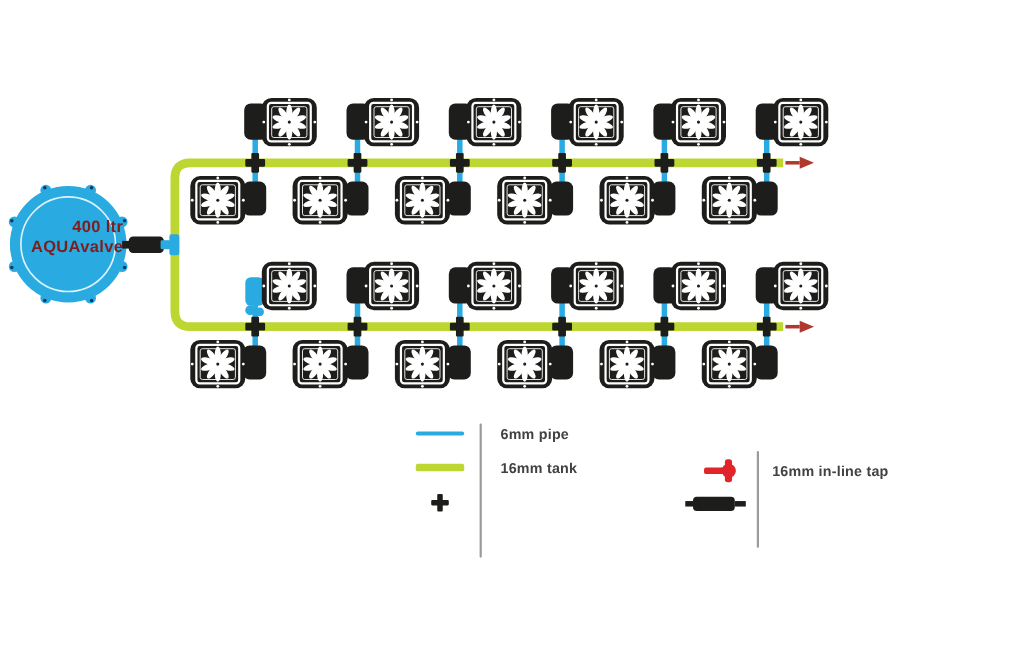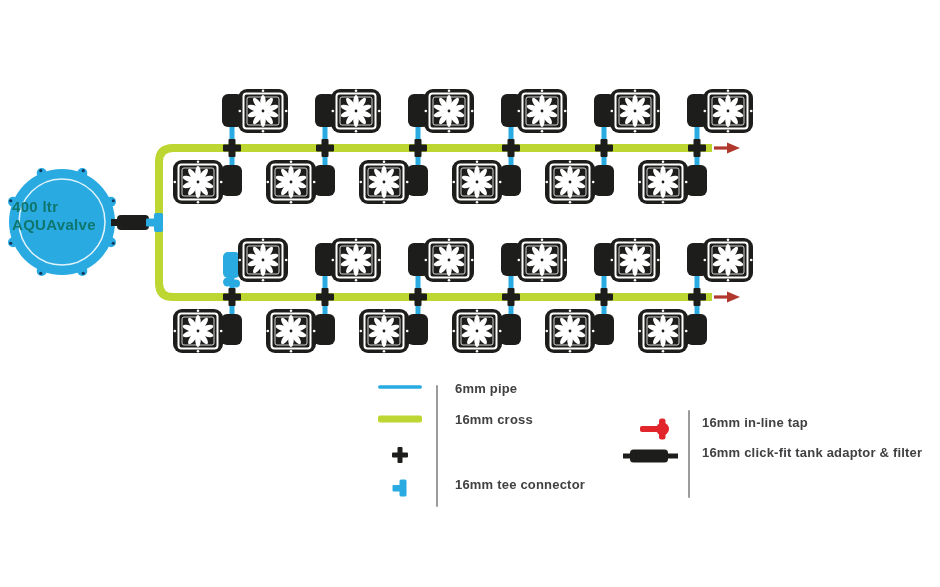--- a/index.html
+++ b/index.html
@@ -2,25 +2,25 @@
 <html style="--blue: #29abe2; --green: #bdd631; --black: #1d1d1b; --red: #e1252b; --dark-red: #b0382d; --white: #ffffff; --text: #414042; --divider: #9b9b9b; --tank-dot: #14395f;"><head>
 <meta charset="utf-8">
 <style>
   html,body{margin:0;padding:0;background:#ffffff;}
   .stage{
     position:relative;width:940px;height:587px;background:#ffffff;overflow:hidden;
     font-family:"Liberation Sans","DejaVu Sans",sans-serif;
   }
   #diagram-svg{position:absolute;left:0;top:0;}
   .tank-label{
-    position:absolute;left:12px;top:198px;width:100px;text-align:left;
-    color:#0f766e;font-weight:bold;font-size:15px;line-height:18px;letter-spacing:.3px;
+    position:absolute;left:12px;top:198px;width:100px;text-align:right;
+    color:#7f1d1d;font-weight:bold;font-size:15px;line-height:18px;letter-spacing:.3px;
     pointer-events:none;
   }
-  .legend-row{position:absolute;display:flex;align-items:flex-start;height:26px;}
+  .legend-row{position:absolute;display:flex;align-items:center;height:26px;}
   .legend-row .sym{display:flex;align-items:center;justify-content:center;}
   .legend-row.left .sym{width:56px;}
   .legend-row.right .sym{width:62px;}
   .legend-row.left .lbl{margin-left:27px;}
   .legend-row.right .lbl{margin-left:20px;}
   .lbl{
     color:var(--text,#414042);font-weight:bold;font-size:13px;letter-spacing:.2px;
     white-space:nowrap;
   }
   .divider{position:absolute;width:2px;background:var(--divider,#9b9b9b);border-radius:1px;}
@@ -693,58 +693,48 @@
     </span>
     <span class="lbl">6mm pipe</span>
   </div>
 
   <div class="legend-row left" style="left:372px;top:412px;">
     <span class="sym">
       <svg width="56" height="14">
           <rect x="6" y="3.5" width="44" height="7" rx="2" style="fill:var(--green)"></rect>
         </svg>
     </span>
-    <span class="lbl">16mm cross</span>
+    <span class="lbl">16mm tank</span>
   </div>
 
   <div class="legend-row left" style="left:372px;top:444px;">
     <span class="sym">
       <svg width="56" height="22">
         <rect x="20" y="8.5" width="16" height="5" rx="1" style="fill:var(--black)"></rect>
         <rect x="25.5" y="3" width="5" height="16" rx="1" style="fill:var(--black)"></rect>
       </svg>
     </span>
   </div>
 
-  <div class="legend-row left" style="left:372px;top:477px;">
-    <span class="sym">
-      <svg width="56" height="22">
-        <rect x="27.5" y="2.5" width="7" height="17" rx="1.5" style="fill:var(--blue)"></rect>
-        <rect x="20.5" y="8" width="8" height="6.5" rx="1" style="fill:var(--blue)"></rect>
-      </svg>
-    </span>
-    <span class="lbl">16mm tee connector</span>
-  </div>
 
   <div class="legend-row right" style="left:620px;top:415px;">
     <span class="sym">
       <svg width="62" height="28">
         <rect x="20" y="11" width="24" height="6" rx="2" style="fill:var(--red)"></rect>
         <rect x="39" y="3.5" width="6.5" height="21" rx="2.5" style="fill:var(--red)"></rect>
         <circle cx="42.5" cy="14" r="6.5" style="fill:var(--red)"></circle>
       </svg>
     </span>
     <span class="lbl">16mm in-line tap</span>
   </div>
 
   <div class="legend-row right" style="left:620px;top:445px;">
     <span class="sym">
       <svg width="62" height="22">
         <rect x="3" y="8.5" width="9" height="5" style="fill:var(--black)"></rect>
         <rect x="10" y="4.5" width="38" height="13" rx="3.5" style="fill:var(--black)"></rect>
         <rect x="48" y="8.5" width="10" height="5" style="fill:var(--black)"></rect>
       </svg>
     </span>
-    <span class="lbl">16mm click-fit tank adaptor &amp; filter</span>
   </div>
 
 
 </div>
 
 </body></html>

